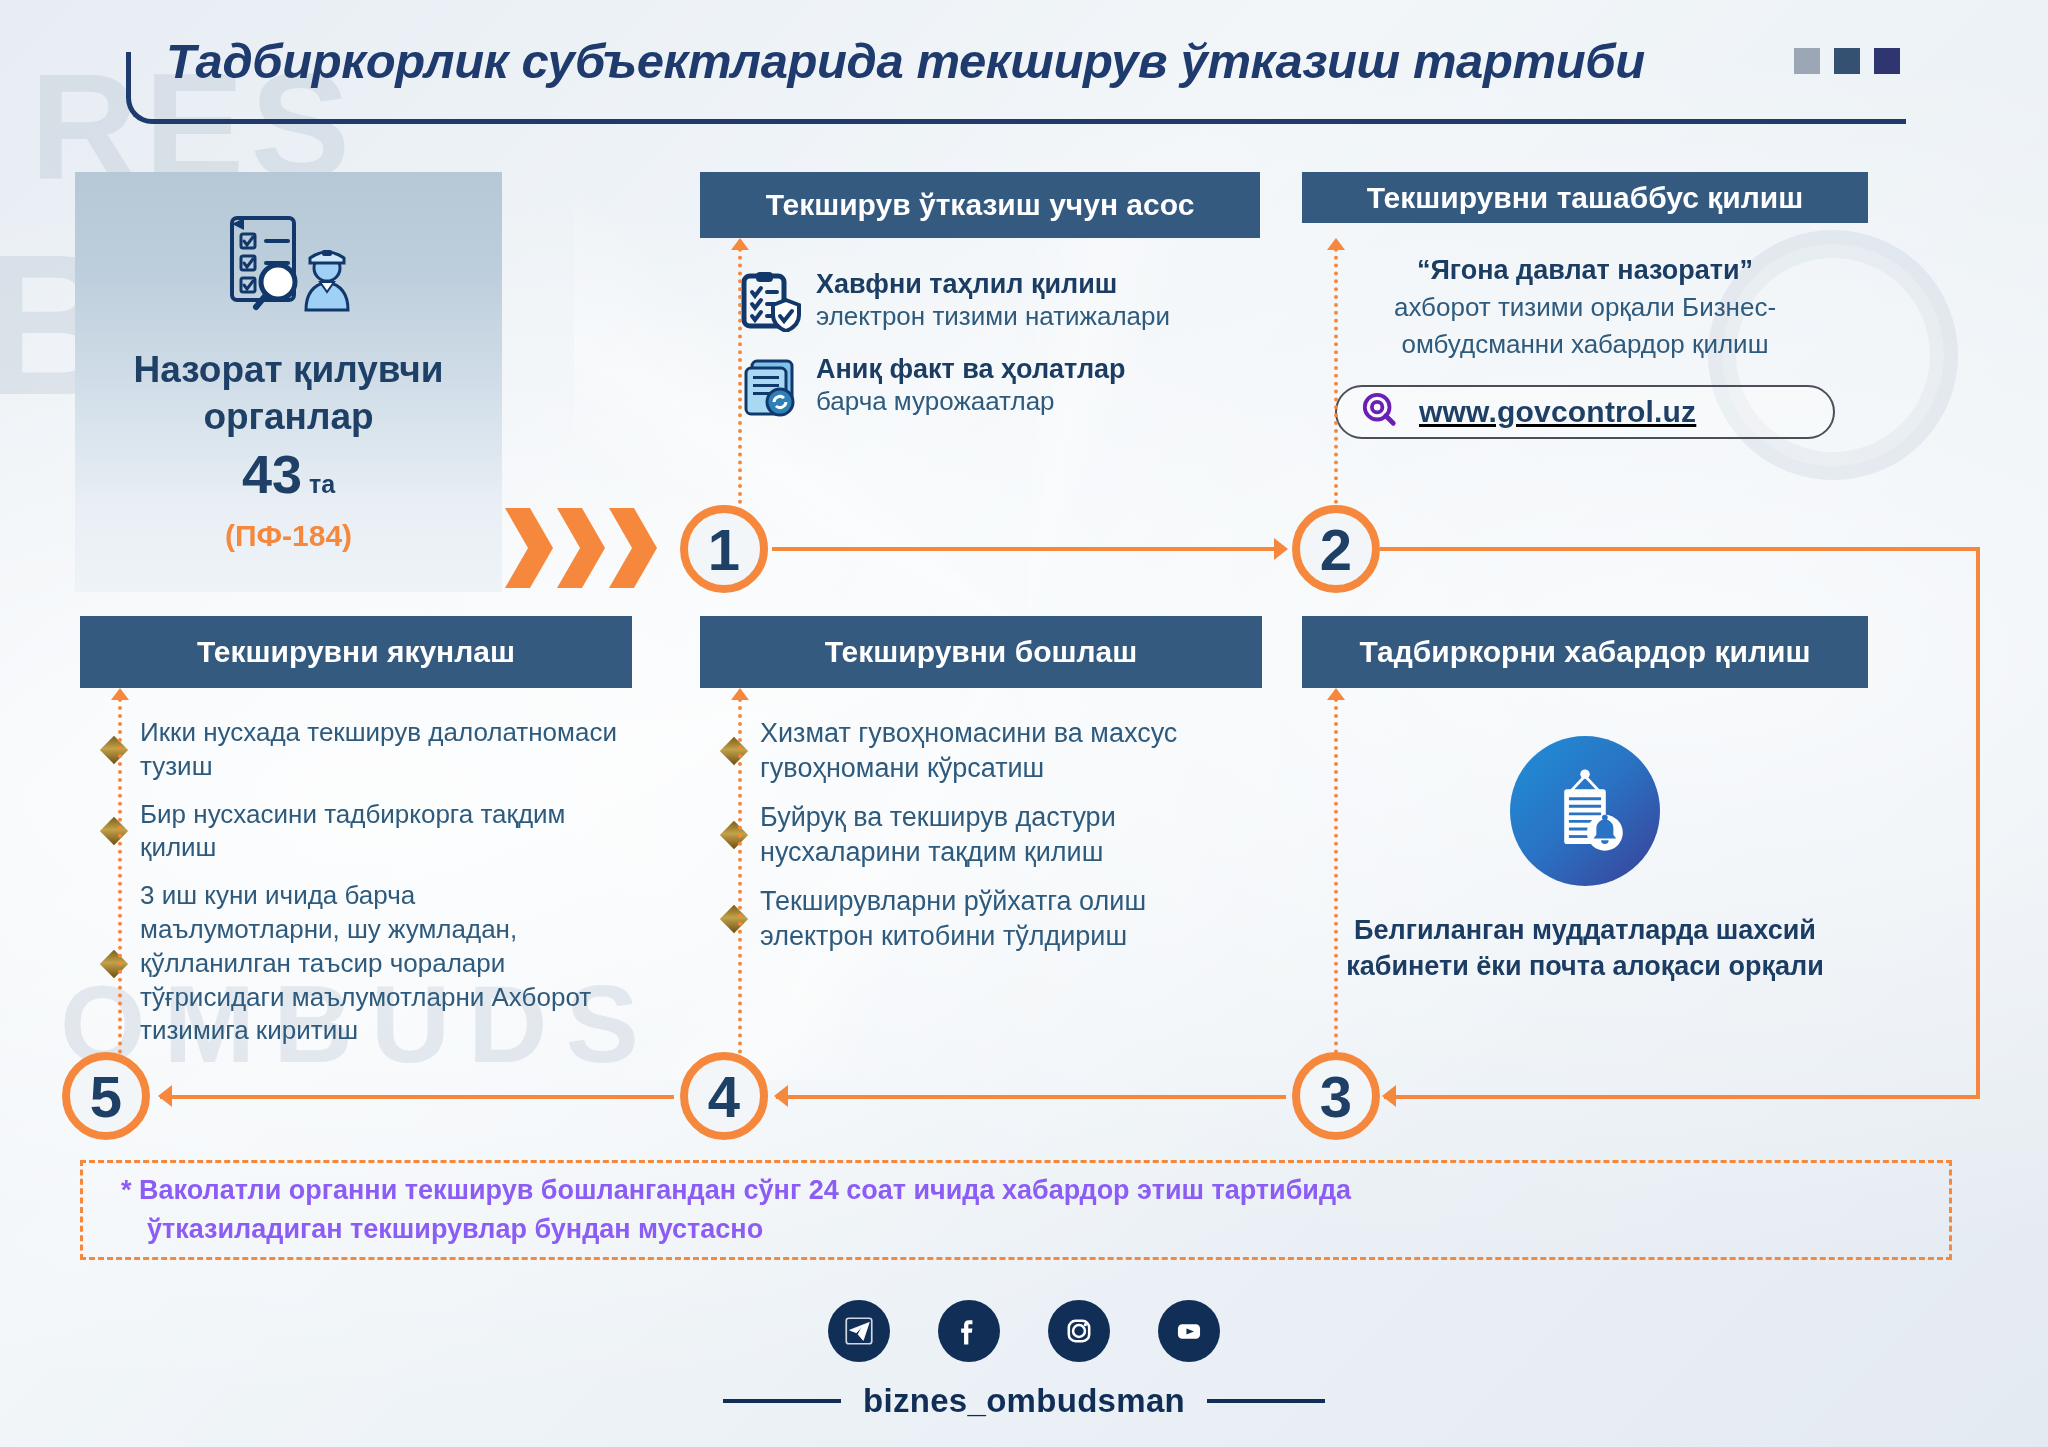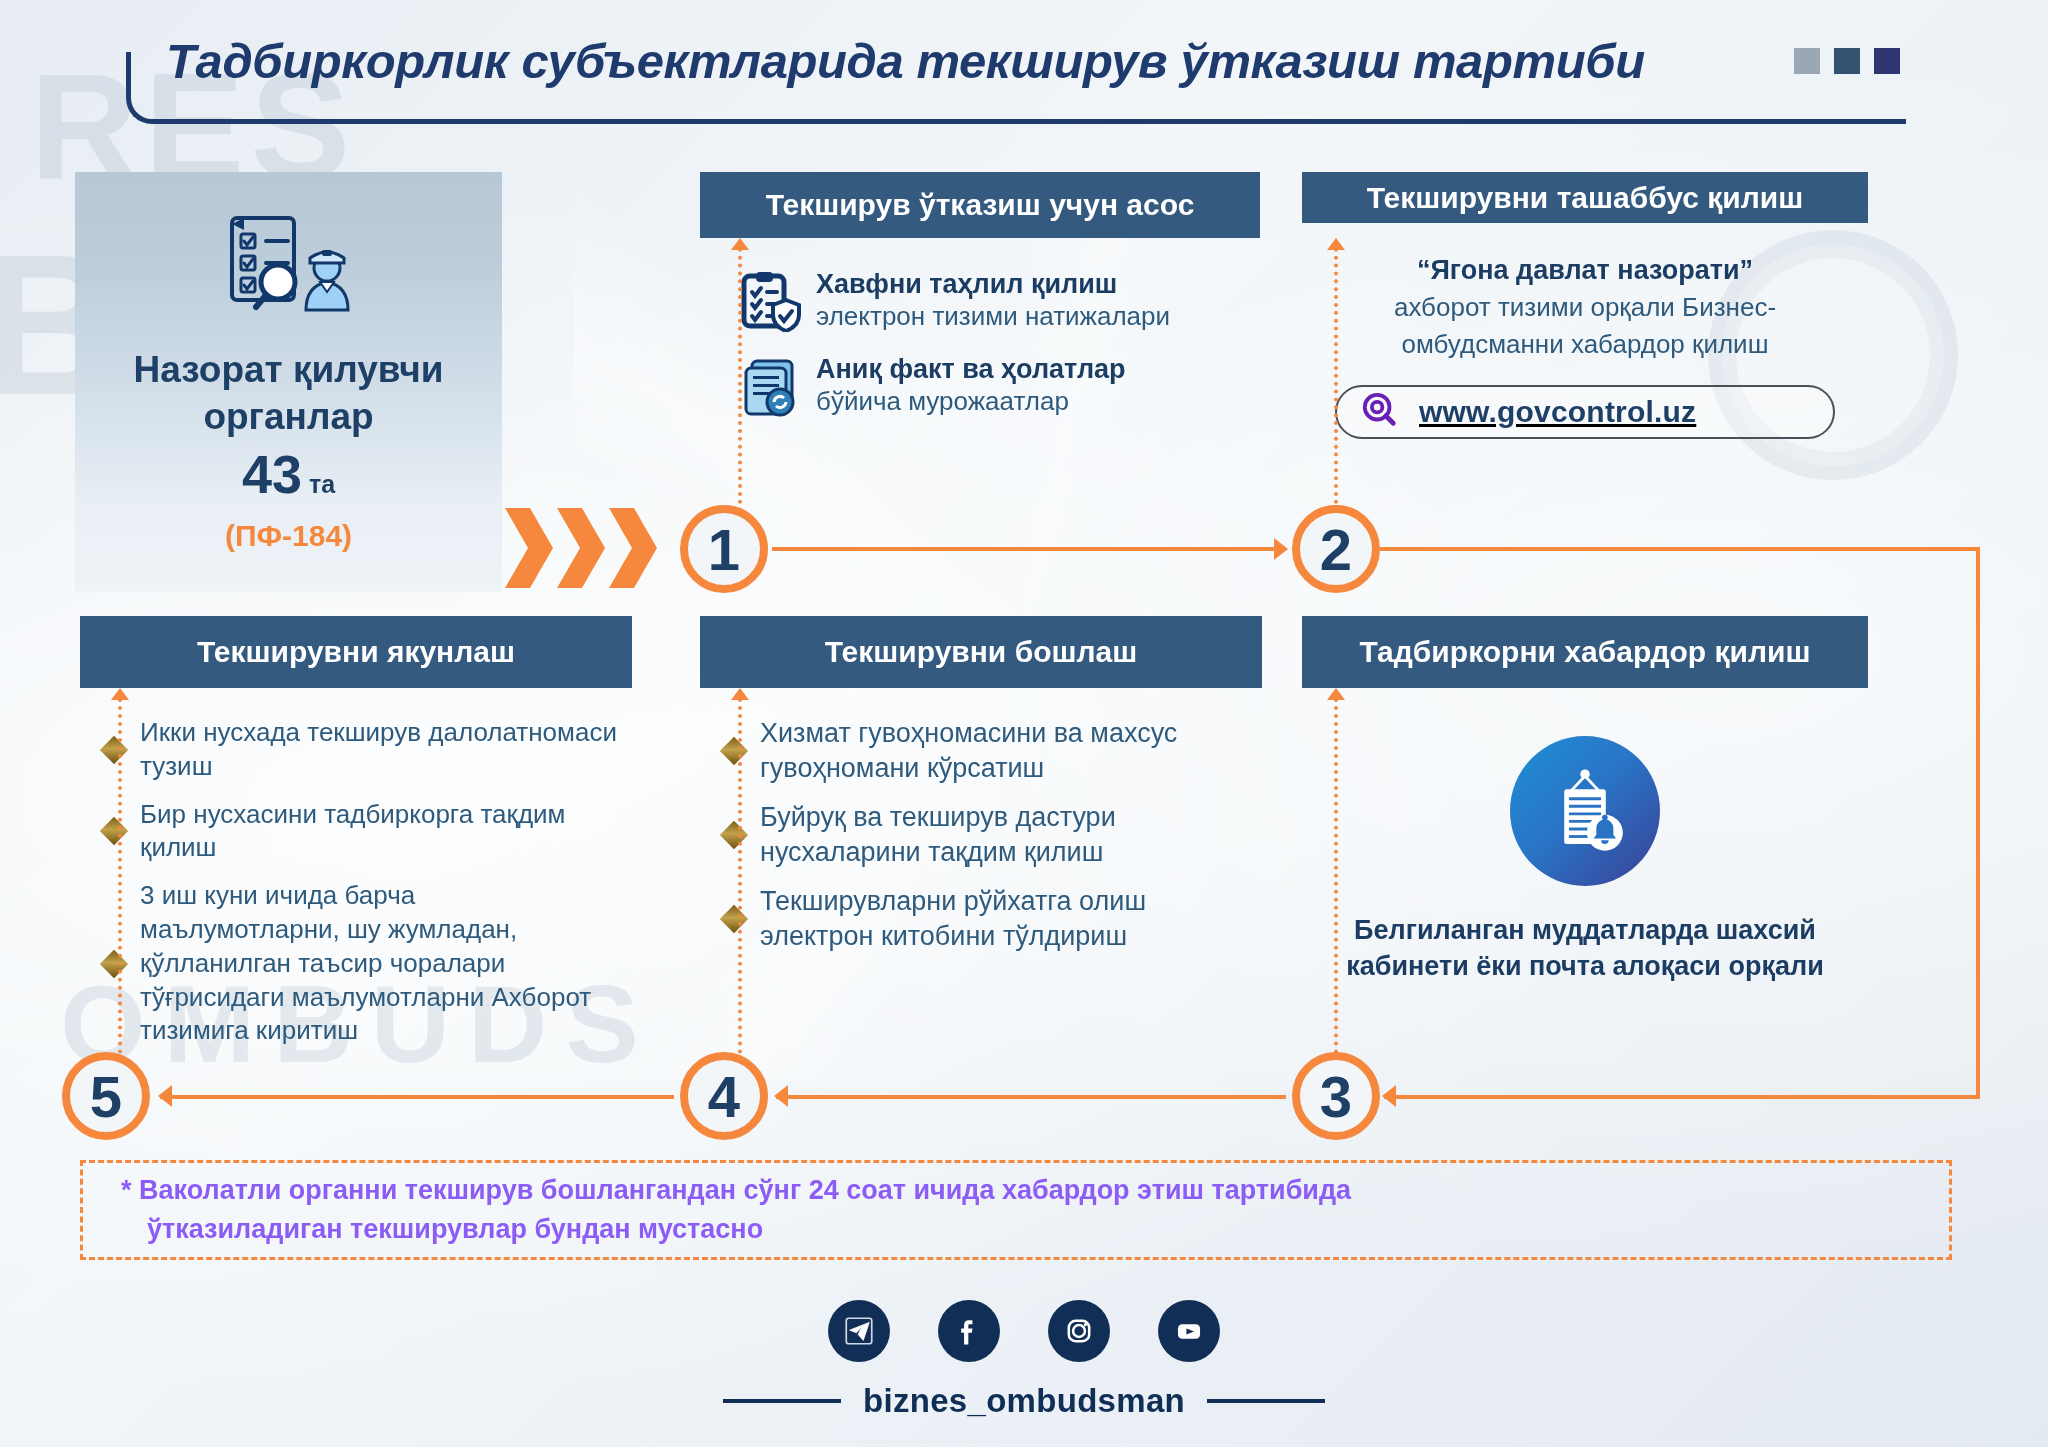--- a/index.html
+++ b/index.html
@@ -293,21 +293,21 @@
             <rect x="13" y="21" width="26" height="3" fill="#12386b"></rect>
             <rect x="13" y="29" width="26" height="3" fill="#12386b"></rect>
             <rect x="13" y="37" width="18" height="3" fill="#12386b"></rect>
             <circle cx="40" cy="47" r="13" fill="#2f7fb8" stroke="#12386b" stroke-width="3"></circle>
             <path d="M34 47 a6 6 0 0 1 10 -4" stroke="#fff" stroke-width="3" fill="none"></path>
             <path d="M46 47 a6 6 0 0 1 -10 4" stroke="#fff" stroke-width="3" fill="none"></path>
           </svg>
         </span>
         <span class="ri-text">
           <span class="ri-strong">Аниқ факт ва ҳолатлар</span><br>
-          <span class="ri-sub">бўйича мурожаатлар</span>
+          <span class="ri-sub">барча мурожаатлар</span>
         </span>
       </div>
 
     </div>
   </div>
 
   <div class="panel" id="panel-initiate">
     <div class="panel-head">Текширувни ташаббус қилиш</div>
     <div class="panel-body">
       <div class="init-text">

